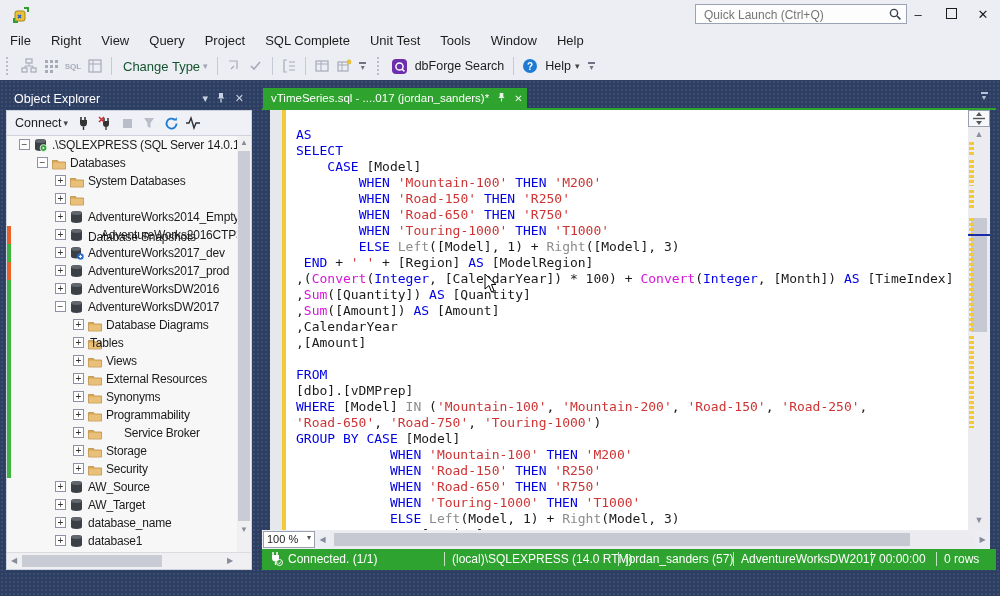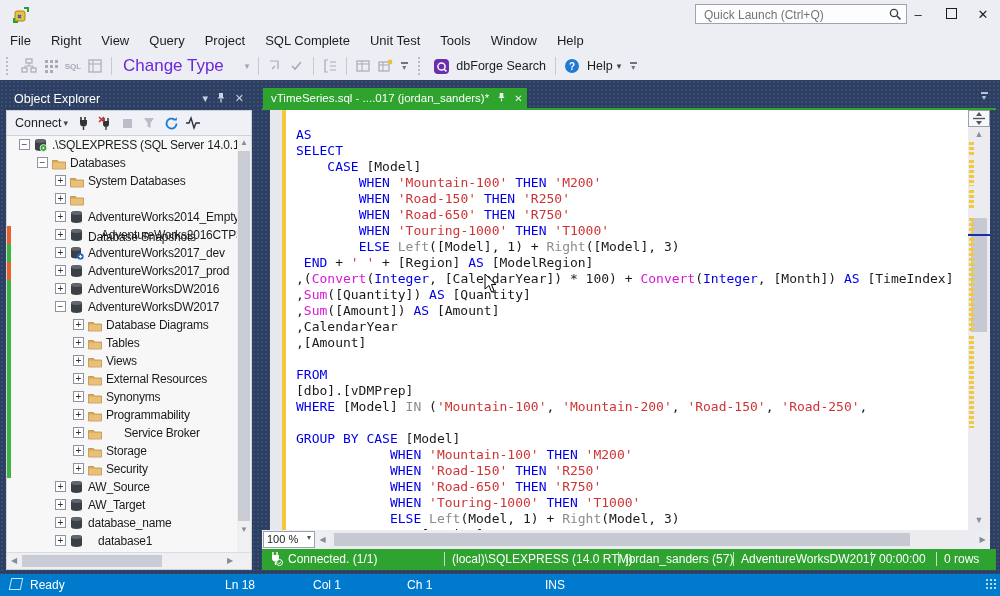--- a/index.html
+++ b/index.html
@@ -20,21 +20,21 @@
   .winbtn{position:absolute;top:4px;width:26px;height:22px;text-align:center;line-height:22px;
           font-size:13px;color:#1c1c1c;}
   .menubar{position:absolute;left:0;top:30px;width:1000px;height:22px;background:#eceef4;}
   .menu-item{display:inline-block;padding:3px 10px 0 10px;font-size:13px;color:#1d1d1d;height:19px;}
   .toolbar{position:absolute;left:0;top:52px;width:1000px;height:28px;background:#eceef4;
            display:flex;align-items:center;}
   .grip{width:5px;height:18px;border-left:2px dotted #b9bdc9;margin:0 5px 0 6px;}
   .tsep{width:1px;height:18px;background:#c6cad4;margin:0 5px;}
   .tico{width:20px;height:20px;display:flex;align-items:center;justify-content:center;margin:0 1px;}
   .tico svg{display:block;}
-  .disabled-label{font-size:17px;color:#6d28d9;margin:0 21px 0 6px;}
+  .disabled-label{font-size:13px;color:#14532d;margin:0 3px 0 6px;}
   .dd{font-size:9px;color:#9ea3b0;margin-right:4px;}
   .tlabel{font-size:12.5px;color:#1d1d1d;margin:0 4px;}
   .overflow{display:flex;flex-direction:column;align-items:center;width:12px;margin:0 2px;}
   .overflow i{display:block;width:7px;height:2px;background:#6d7383;margin-bottom:1px;}
   .overflow b{font-style:normal;font-weight:normal;font-size:8px;color:#6d7383;line-height:5px;}
   
   .oe{position:absolute;left:6px;top:88px;width:246px;height:482px;}
   .oe-head{position:absolute;left:0;top:0;width:100%;height:22px;color:#fff;font-size:12.5px;}
   .oe-head .t{position:absolute;left:8px;top:4px;}
   .oe-head .ic{position:absolute;top:4px;color:#c9d2e4;font-size:11px;}
@@ -384,21 +384,21 @@
                 <path d="M.8 4.6h12.4V10.7H.8z" fill="#e9c07a"></path>
               </svg></span>
             <span class="node-label" style="left: 99px;">Database Diagrams</span>
           </div>
           <div class="tree-row" style="top: 198px;">
             <span class="expander" style="left: 66px;">+</span>
             <span class="node-icon" style="left: 81px;"><svg width="14" height="12" viewBox="0 0 14 12">
                 <path d="M.5 2.5h5l1 1.5h7V11H.5z" fill="#dca84e" stroke="#b2833a" stroke-width=".7"></path>
                 <path d="M.8 4.6h12.4V10.7H.8z" fill="#e9c07a"></path>
               </svg></span>
-            <span class="node-label" style="left: 99px;">Tables</span>
+            <span class="node-label" style="left: 83px;">Tables</span>
           </div>
           <div class="tree-row" style="top: 216px;">
             <span class="expander" style="left: 66px;">+</span>
             <span class="node-icon" style="left: 81px;"><svg width="14" height="12" viewBox="0 0 14 12">
                 <path d="M.5 2.5h5l1 1.5h7V11H.5z" fill="#dca84e" stroke="#b2833a" stroke-width=".7"></path>
                 <path d="M.8 4.6h12.4V10.7H.8z" fill="#e9c07a"></path>
               </svg></span>
             <span class="node-label" style="left: 99px;">Views</span>
           </div>
           <div class="tree-row" style="top: 234px;">
@@ -472,21 +472,21 @@
                 <ellipse cx="6.5" cy="3" rx="5.5" ry="1.9" fill="#62676f"></ellipse>
               </svg></span>
             <span class="node-label" style="left: 81px;">database_name</span>
           </div>
           <div class="tree-row" style="top: 396px;">
             <span class="expander" style="left: 48px;">+</span>
             <span class="node-icon" style="left: 63px;"><svg width="13" height="14" viewBox="0 0 13 14">
                 <path d="M1 3c0-1.2 2.4-2 5.5-2s5.5.8 5.5 2v8c0 1.2-2.4 2-5.5 2S1 12.2 1 11z" fill="#3b3f46"></path>
                 <ellipse cx="6.5" cy="3" rx="5.5" ry="1.9" fill="#62676f"></ellipse>
               </svg></span>
-            <span class="node-label" style="left: 81px; margin-left: 10px;">database1</span>
+            <span class="node-label" style="left: 81px;">database1</span>
           </div>
         </div>
       <div class="vsb">
         <div class="ar" style="top:0;">▲</div>
         <div class="th" style="top:15px;height:370px;"></div>
         <div class="ar" style="bottom:16px;">▼</div>
       </div>
       <div class="hsb">
         <div class="ar" style="left:0;">◀</div>
         <div class="th" style="left:15px;width:140px;"></div>
@@ -528,20 +528,21 @@
           <div class="cl" style="top: 129px;"><span class="tok-p">        </span><span class="tok-k">ELSE</span><span class="tok-p"> </span><span class="tok-g">Left</span><span class="tok-p">([Model], 1) + </span><span class="tok-g">Right</span><span class="tok-p">([Model], 3)</span></div>
           <div class="cl" style="top: 145px;"><span class="tok-p"> </span><span class="tok-k">END</span><span class="tok-p"> + </span><span class="tok-s">' '</span><span class="tok-p"> + [Region] </span><span class="tok-k">AS</span><span class="tok-p"> [ModelRegion]</span></div>
           <div class="cl" style="top: 161px;"><span class="tok-p">,(</span><span class="tok-f">Convert</span><span class="tok-p">(</span><span class="tok-k">Integer</span><span class="tok-p">, [CalendarYear]) * 100) + </span><span class="tok-f">Convert</span><span class="tok-p">(</span><span class="tok-k">Integer</span><span class="tok-p">, [Month]) </span><span class="tok-k">AS</span><span class="tok-p"> [TimeIndex]</span></div>
           <div class="cl" style="top: 193px;"><span class="tok-p">,</span><span class="tok-f">Sum</span><span class="tok-p">([Amount]) </span><span class="tok-k">AS</span><span class="tok-p"> [Amount]</span></div>
           <div class="cl" style="top: 177px;"><span class="tok-p">,</span><span class="tok-f">Sum</span><span class="tok-p">([Quantity]) </span><span class="tok-k">AS</span><span class="tok-p"> [Quantity]</span></div>
           <div class="cl" style="top: 209px;"><span class="tok-p">,CalendarYear</span></div>
           <div class="cl" style="top: 225px;"><span class="tok-p">,[Amount]</span></div>
           <div class="cl" style="top: 257px;"><span class="tok-k">FROM</span></div>
           <div class="cl" style="top: 273px;"><span class="tok-p">[dbo].[vDMPrep]</span></div>
           <div class="cl" style="top: 289px;"><span class="tok-k">WHERE</span><span class="tok-p"> [Model] </span><span class="tok-g">IN</span><span class="tok-p"> (</span><span class="tok-s">'Mountain-100'</span><span class="tok-p">, </span><span class="tok-s">'Mountain-200'</span><span class="tok-p">, </span><span class="tok-s">'Road-150'</span><span class="tok-p">, </span><span class="tok-s">'Road-250'</span><span class="tok-p">,</span></div>
+          <div class="cl" style="top: 305px;"><span class="tok-s">'Road-650'</span><span class="tok-p">, </span><span class="tok-s">'Road-750'</span><span class="tok-p">, </span><span class="tok-s">'Touring-1000'</span><span class="tok-p">)</span></div>
           <div class="cl" style="top: 321px;"><span class="tok-k">GROUP BY CASE</span><span class="tok-p"> [Model]</span></div>
           <div class="cl" style="top: 337px;"><span class="tok-p">            </span><span class="tok-k">WHEN</span><span class="tok-p"> </span><span class="tok-s">'Mountain-100'</span><span class="tok-p"> </span><span class="tok-k">THEN</span><span class="tok-p"> </span><span class="tok-s">'M200'</span></div>
           <div class="cl" style="top: 353px;"><span class="tok-p">            </span><span class="tok-k">WHEN</span><span class="tok-p"> </span><span class="tok-s">'Road-150'</span><span class="tok-p"> </span><span class="tok-k">THEN</span><span class="tok-p"> </span><span class="tok-s">'R250'</span></div>
           <div class="cl" style="top: 369px;"><span class="tok-p">            </span><span class="tok-k">WHEN</span><span class="tok-p"> </span><span class="tok-s">'Road-650'</span><span class="tok-p"> </span><span class="tok-k">THEN</span><span class="tok-p"> </span><span class="tok-s">'R750'</span></div>
           <div class="cl" style="top: 385px;"><span class="tok-p">            </span><span class="tok-k">WHEN</span><span class="tok-p"> </span><span class="tok-s">'Touring-1000'</span><span class="tok-p"> </span><span class="tok-k">THEN</span><span class="tok-p"> </span><span class="tok-s">'T1000'</span></div>
           <div class="cl" style="top: 401px;"><span class="tok-p">            </span><span class="tok-k">ELSE</span><span class="tok-p"> </span><span class="tok-g">Left</span><span class="tok-p">(Model, 1) + </span><span class="tok-g">Right</span><span class="tok-p">(Model, 3)</span></div>
           <div class="cl" style="top: 417px;"><span class="tok-p">    </span><span class="tok-k">END</span><span class="tok-p"> + </span><span class="tok-s">' '</span><span class="tok-p"> + [Region]</span></div>
         </div>
       <div class="esb">
         <div class="split">
@@ -587,23 +588,14 @@
       </span>
       <span style="left:26px;">Connected. (1/1)</span>
       <span class="gsep" style="left:182px;">(local)\SQLEXPRESS (14.0 RTM)</span>
       <span class="gsep" style="left:356px;">jordan_sanders (57)</span>
       <span class="gsep" style="left:471px;">AdventureWorksDW2017</span>
       <span class="gsep" style="left:609px;">00:00:00</span>
       <span class="gsep" style="left:674px;">0 rows</span>
     </div>
   </div>
 
-  <div class="bstatus">
-    <span class="ready-ico"></span>
-    <span style="left:30px;">Ready</span>
-    <span style="left:225px;">Ln 18</span>
-    <span style="left:313px;">Col 1</span>
-    <span style="left:407px;">Ch 1</span>
-    <span style="left:545px;">INS</span>
-    <span class="rgrip"></span>
-  </div>
 
 </div>
 
 </body></html>

